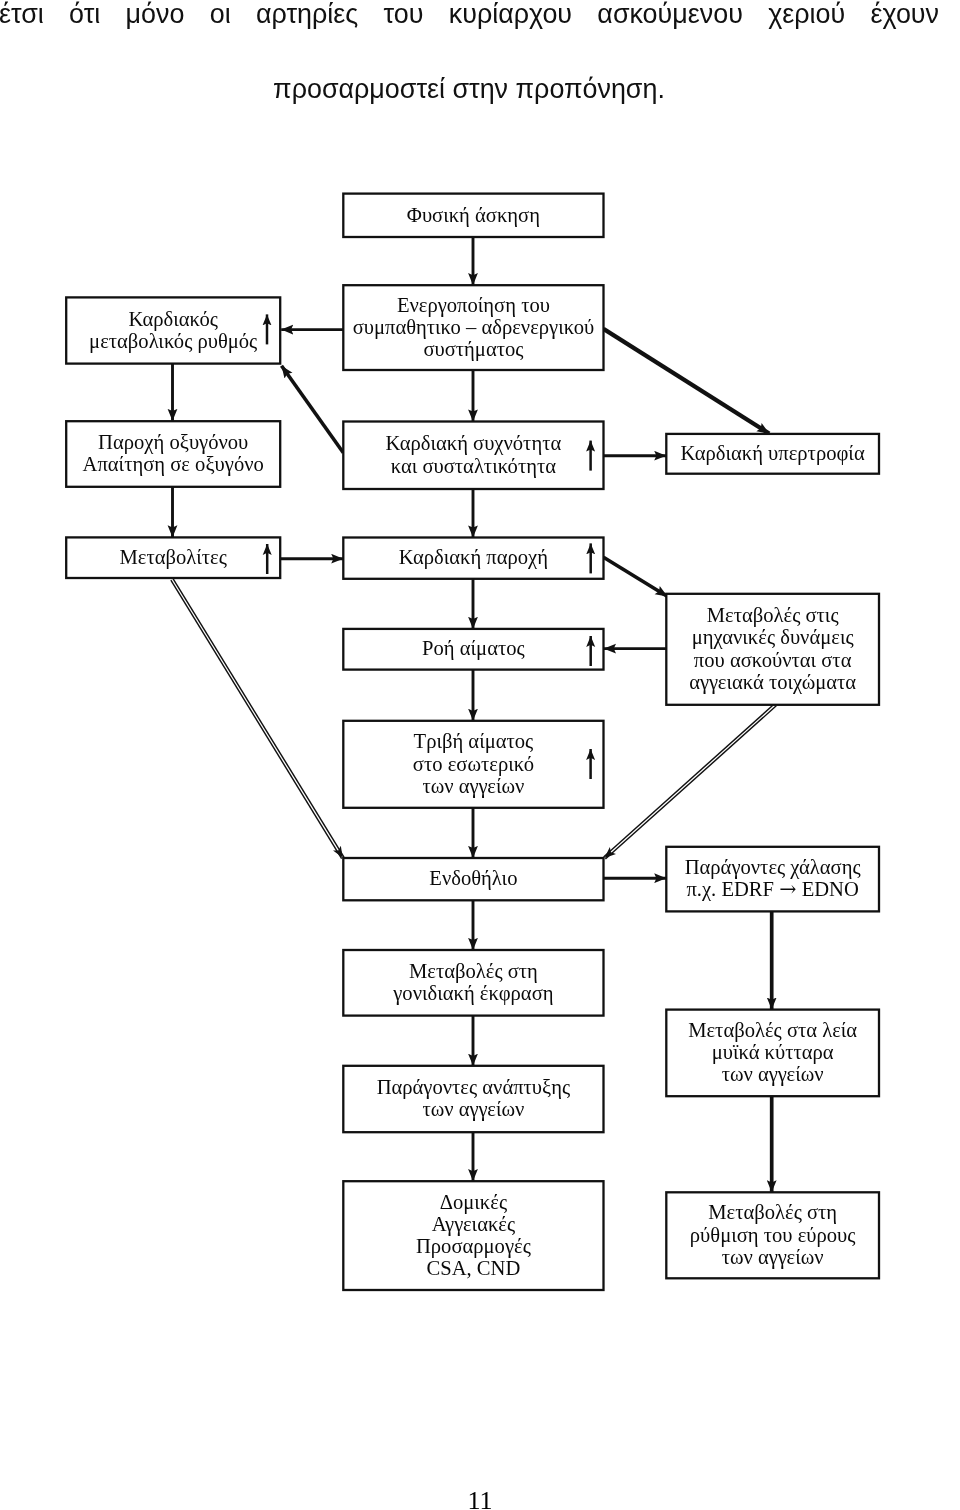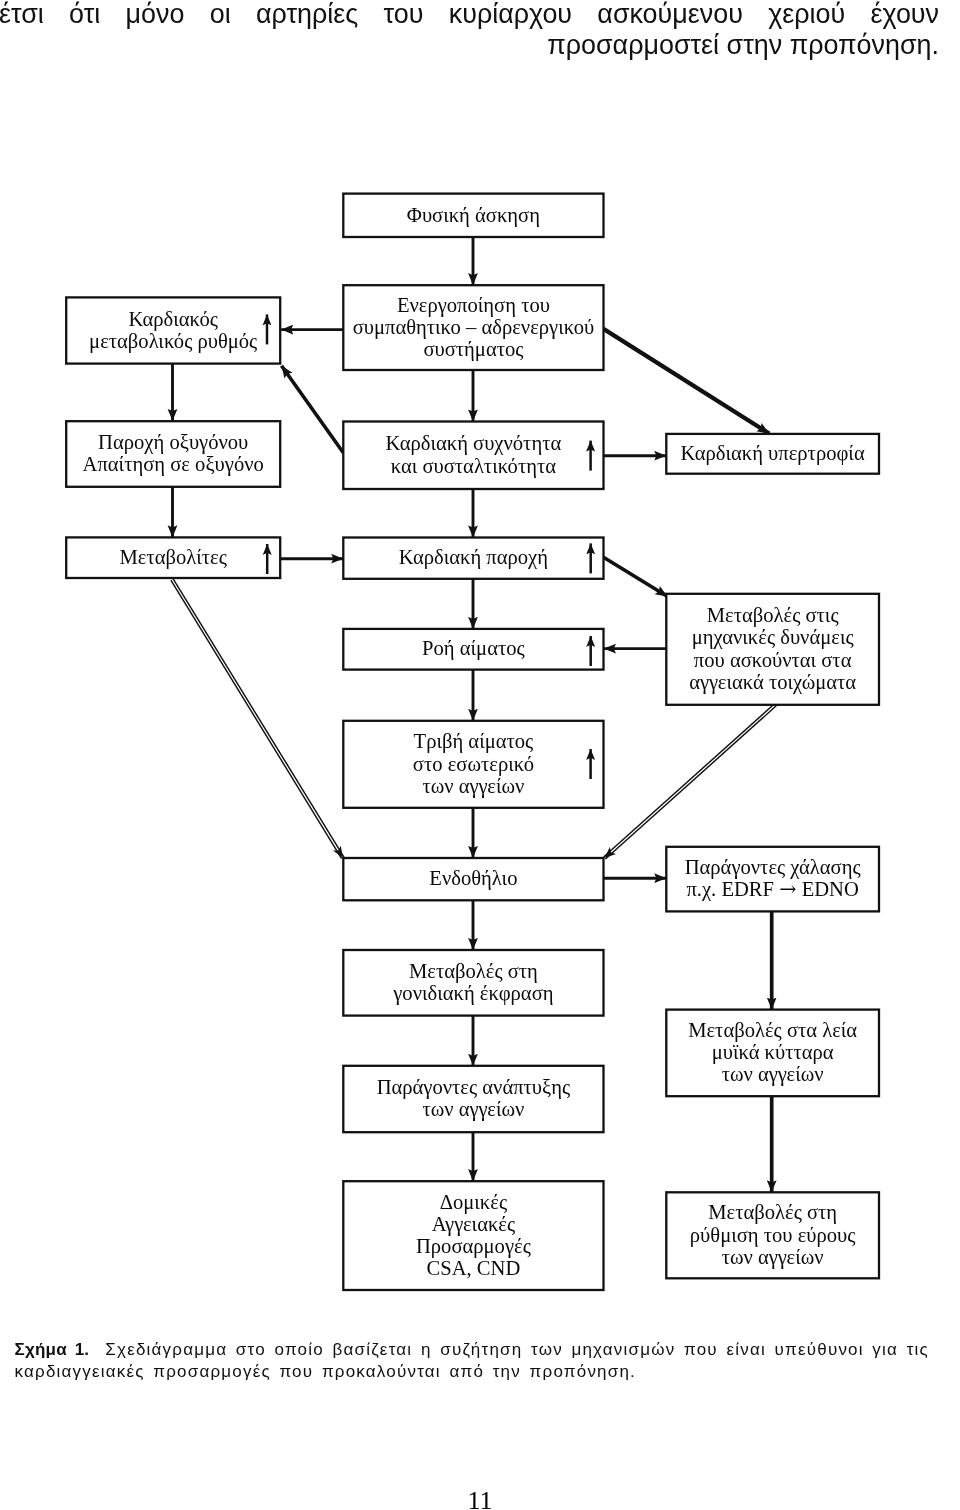--- a/index.html
+++ b/index.html
@@ -6,21 +6,21 @@
   html,body{margin:0;padding:0;background:#ffffff;}
   body{width:960px;height:1510px;position:relative;overflow:hidden;
        font-family:"Liberation Sans",sans-serif;color:#111111;
        -webkit-font-smoothing:antialiased;}
   #page{position:absolute;left:0;top:0;width:960px;height:1510px;background:#fff;}
 
   .topText{position:absolute;left:-1px;top:-1px;width:940px;
     font-family:"Liberation Sans",sans-serif;font-size:26.9px;line-height:30.6px;
     color:#111;letter-spacing:0px;}
   .topText .l1{text-align:justify;text-align-last:justify;white-space:nowrap;}
-  .topText .l2{text-align:right;white-space:nowrap;}
+  .topText .l2{text-align:center;white-space:nowrap;margin-top:44px;}
 
   .figWrap{position:absolute;left:0;top:0;width:768px;height:1510px;}
   svg#fig{position:absolute;left:0;top:0;display:block;}
 
   .caption{position:absolute;left:14.5px;top:1338.5px;width:930px;
     font-family:"Liberation Sans",sans-serif;font-size:17px;line-height:22.6px;
     color:#111;letter-spacing:1.2px;word-spacing:2.7px;}
   .caption .cl{display:block;white-space:nowrap;}
   .caption .cl1 .gap{display:inline-block;width:16px;}
   .caption b{font-weight:bold;letter-spacing:0.25px;}
@@ -187,21 +187,15 @@
             <rect x="343.3" y="1181.2" width="260.2" height="108.8" class="bx"></rect>
             <text x="473.4" y="1208.5000000000002" class="lbl">Δομικές</text>
             <text x="473.4" y="1230.7000000000003" class="lbl">Αγγειακές</text>
             <text x="473.4" y="1252.9000000000003" class="lbl">Προσαρμογές</text>
             <text x="473.4" y="1275.1000000000001" class="lbl">CSA, CND</text>
           </g>
         </g>
     </svg>
   </div>
 
-  <div class="caption">
-    <div class="cl cl1">
-      <b>Σχήμα 1.</b><span class="gap"></span><span>Σχεδιάγραμμα στο οποίο βασίζεται η συζήτηση των μηχανισμών που είναι υπεύθυνοι για τις</span>
-    </div>
-    <div class="cl">καρδιαγγειακές προσαρμογές που προκαλούνται από την προπόνηση.</div>
-  </div>
 
   <div class="pageno">11</div>
 </div>
 
 </body></html>

